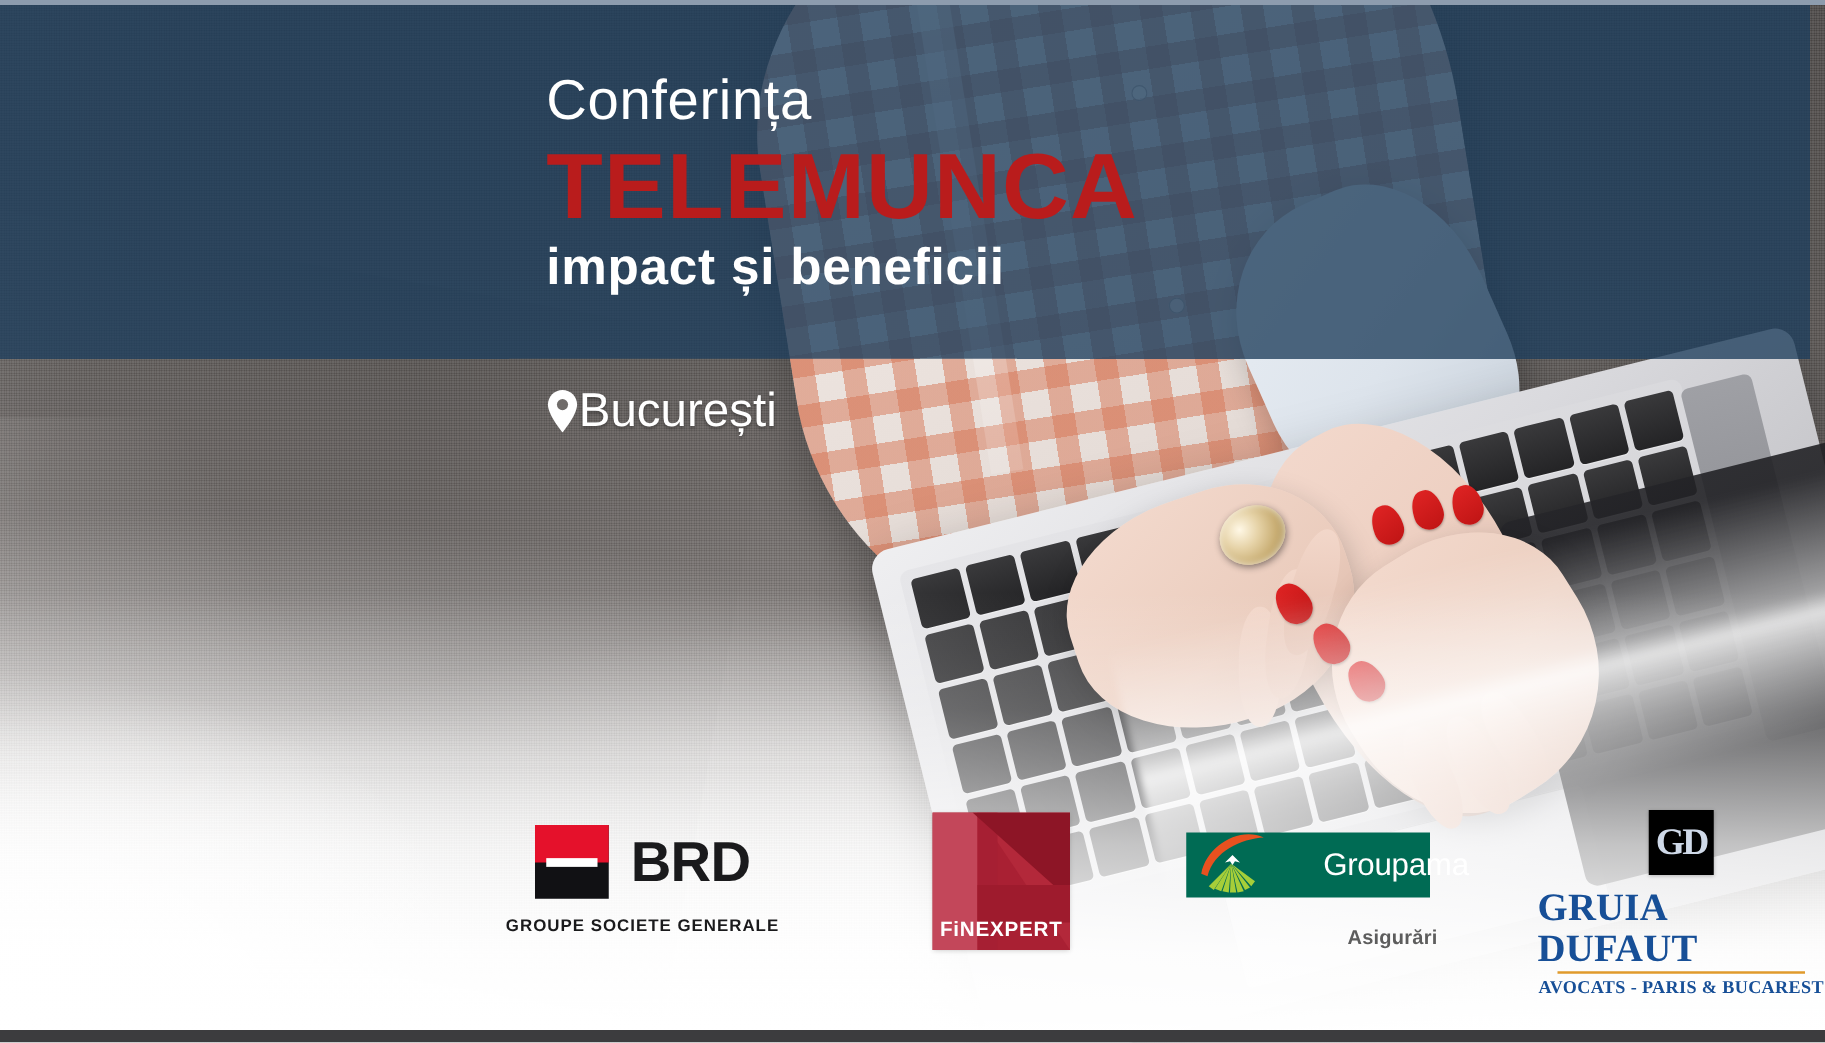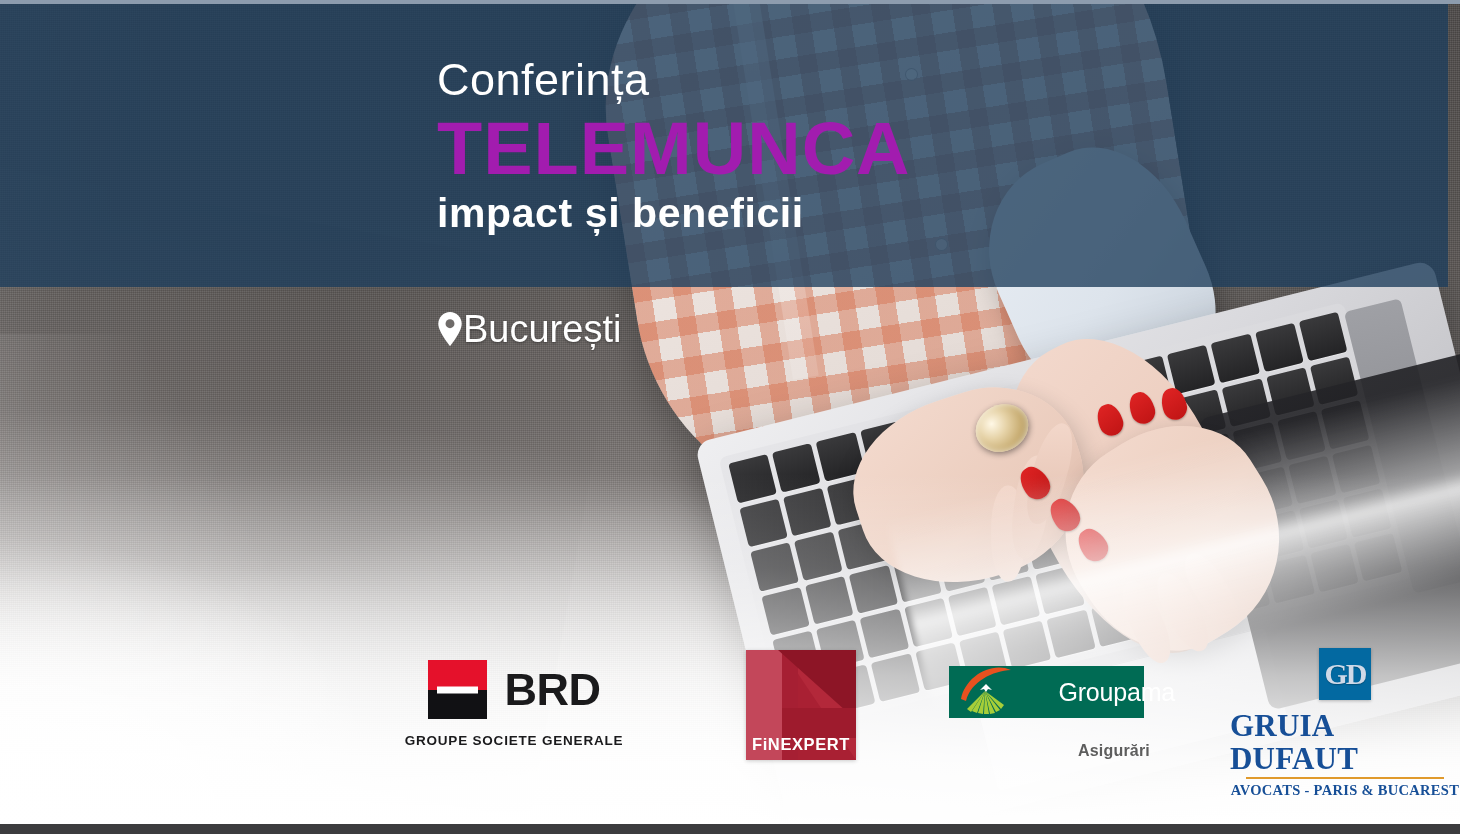--- a/index.html
+++ b/index.html
@@ -196,21 +196,21 @@
   }
   .t-conf{
     color:#ffffff;
     font-size:45px;
     font-weight:400;
     letter-spacing:.5px;
     line-height:1.05;
     margin-bottom:8px;
   }
   .t-main{
-    color:#a21caf;
+    color:#b91c1c;
     font-size:74px;
     font-weight:700;
     letter-spacing:1px;
     line-height:1.02;
     margin-bottom:6px;
   }
   .t-sub{
     color:#ffffff;
     font-size:41px;
     font-weight:700;
@@ -292,21 +292,21 @@
   .gr-word{color:#ffffff;font-size:25px;font-weight:400;letter-spacing:-.2px;line-height:1;margin-left:36px;}
   .gr-sub{
     margin-top:24px;align-self:flex-end;
     font-size:16px;font-weight:700;color:#5d5d5d;letter-spacing:.2px;
     padding-right:6px;
   }
 
   
   .sp-gd{width:230px;margin-left:74px;padding-top:0;}
   .gd-square{
-    width:52px;height:52px;background:#0369a1;
+    width:52px;height:52px;background:#000000;
     display:flex;align-items:center;justify-content:center;
     box-shadow:0 1px 3px rgba(0,0,0,.25);
   }
   .gd-mono{
     color:#cfd9e8;font-family:"Liberation Serif","DejaVu Serif",serif;
     font-size:30px;font-weight:700;letter-spacing:-2px;line-height:1;
     text-shadow:0 1px 1px rgba(0,0,0,.25);
   }
   .gd-name{
     margin-top:10px;

